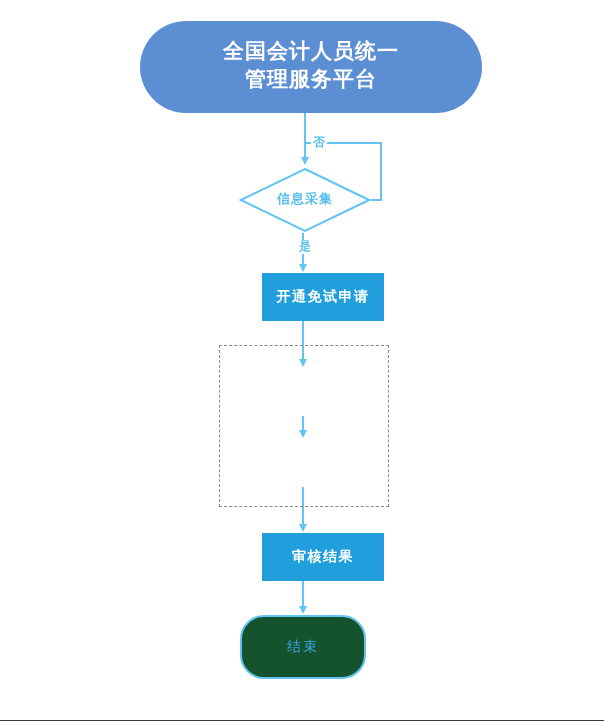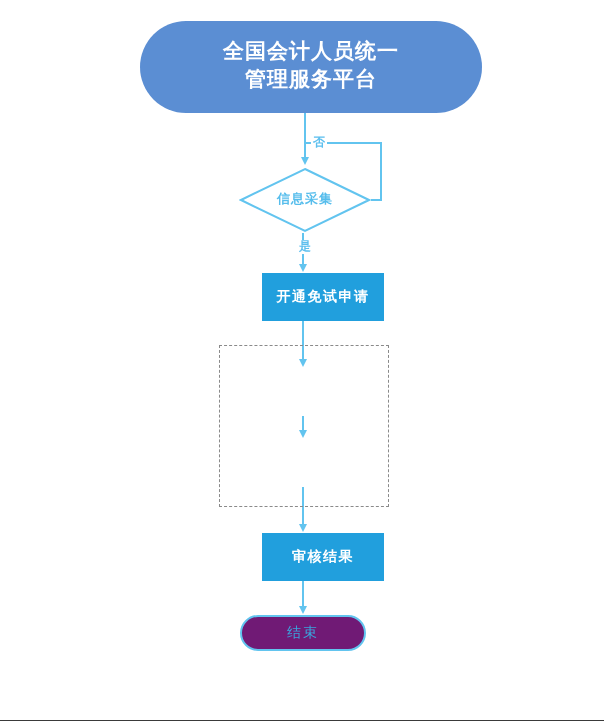--- a/index.html
+++ b/index.html
@@ -100,22 +100,22 @@
   .process.p1 { top: 273px; }
   .process.p2 { top: 368px; }
   .process.p3 { top: 439px; }
   .process.p4 { top: 533px; align-items: center; }
 
   
   .terminator-end {
     left: 240px;
     top: 615px;
     width: 126px;
-    height: 36px;
-    background: #701a75;
+    height: 64px;
+    background: #14532d;
     border: 2px solid #62c4ef;
     border-radius: 24px;
     color: #3aa5dd;
     font-size: 14px;
     letter-spacing: 2px;
   }
 
   
   .group-box {
     position: absolute;

